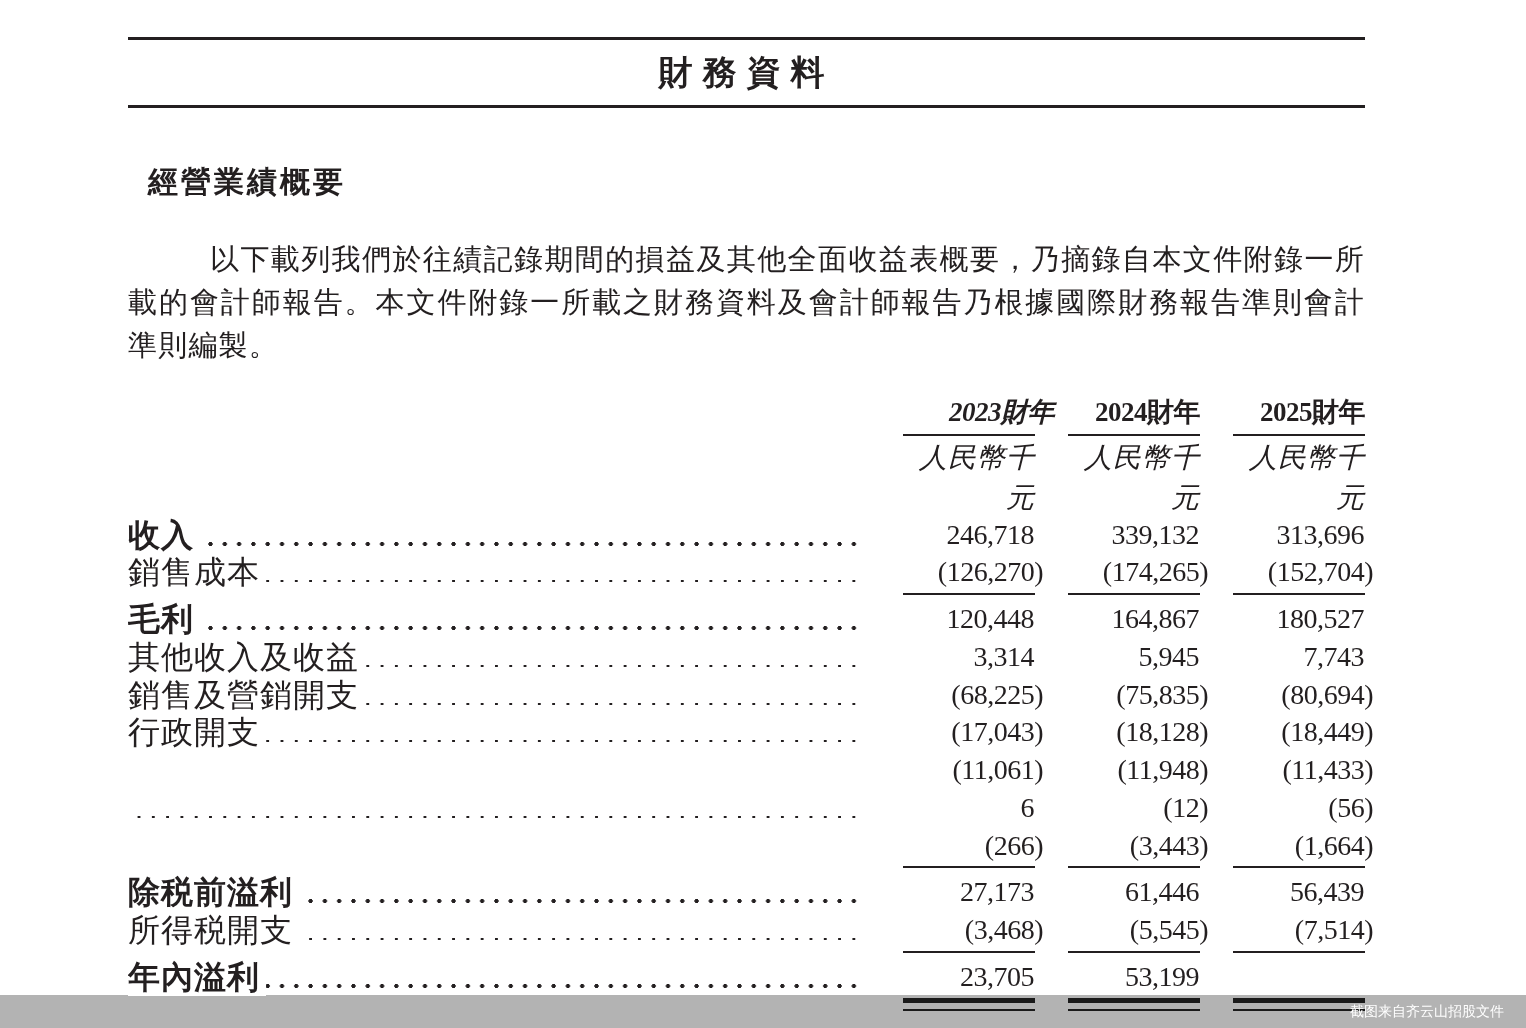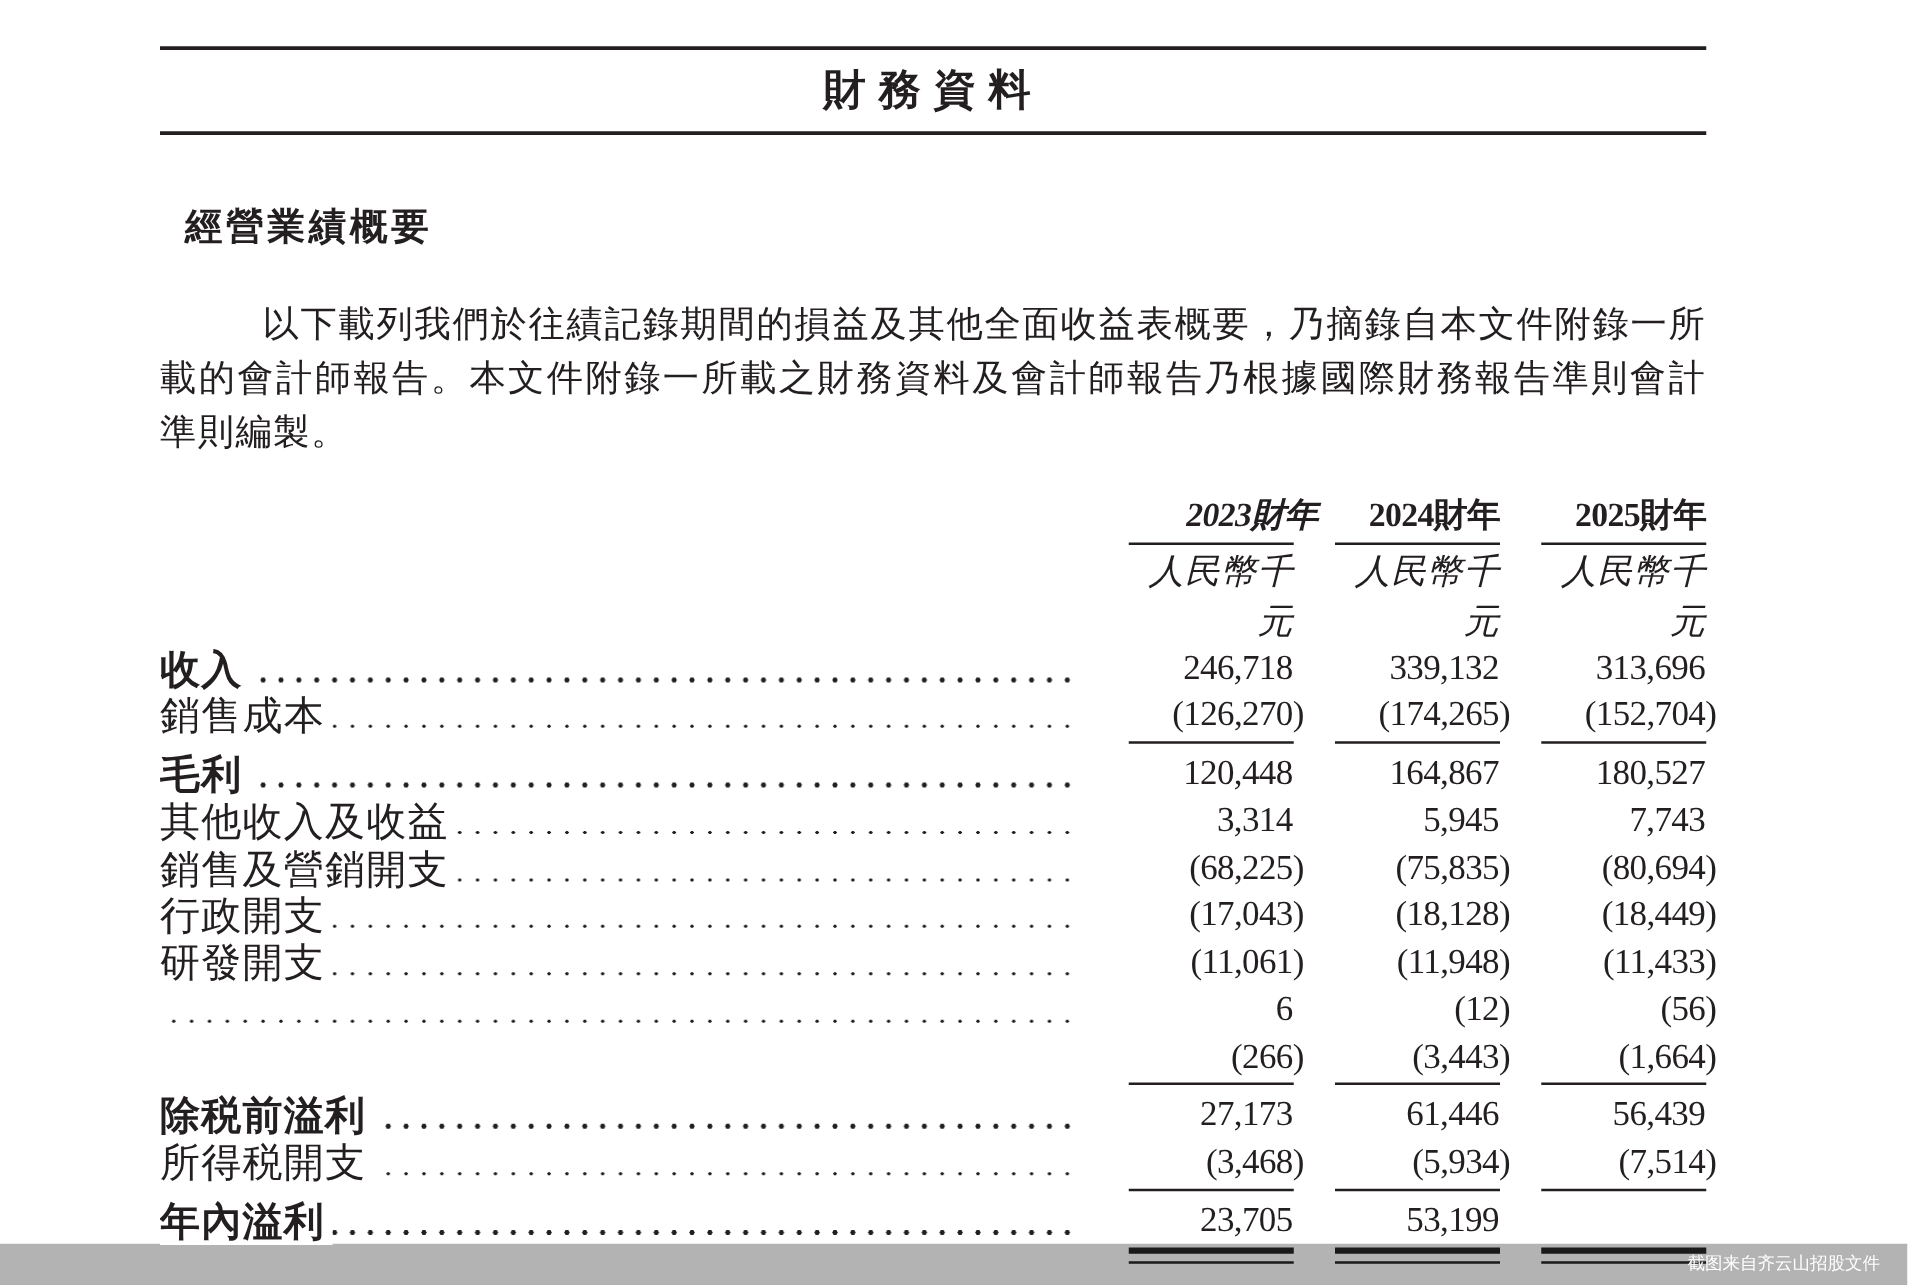--- a/index.html
+++ b/index.html
@@ -129,21 +129,20 @@
   <div class="val" style="left:940px;text-align:right;">(75,835)</div>
   <div class="val" style="left:1105px;">(80,694)</div>
 </div>
 <div class="row" style="top:713px;">
   <div class="label"><span class="txt">行政開支</span><span class="leader"></span></div>
   <div class="val" style="left:775px;">(17,043)</div>
   <div class="val" style="left:940px;">(18,128)</div>
   <div class="val" style="left:1105px;">(18,449)</div>
 </div>
 <div class="row" style="top:751px;">
-  <div class="label"><span class="txt">研發開支</span><span class="leader"></span></div>
   <div class="val" style="left:775px;">(11,061)</div>
   <div class="val" style="left:940px;">(11,948)</div>
   <div class="val" style="left:1105px;">(11,433)</div>
 </div>
 <div class="row" style="top:789px;">
   <div class="label"><span class="leader"></span></div>
   <div class="val pos" style="left:775px;">6</div>
   <div class="val" style="left:940px;">(12)</div>
   <div class="val" style="left:1105px;">(56)</div>
 </div>
@@ -158,21 +157,21 @@
 
 <div class="row" style="top:873px;">
   <div class="label bold"><span class="txt">除税前溢利</span><span class="leader"></span></div>
   <div class="val pos" style="left:775px;">27,173</div>
   <div class="val pos" style="left:940px;">61,446</div>
   <div class="val pos" style="left:1105px;">56,439</div>
 </div>
 <div class="row" style="top:911px;">
   <div class="label"><span class="txt">所得税開支</span><span class="leader"></span></div>
   <div class="val" style="left:775px;">(3,468)</div>
-  <div class="val" style="left:940px;">(5,934)</div>
+  <div class="val" style="left:940px;">(5,545)</div>
   <div class="val" style="left:1105px;">(7,514)</div>
 </div>
 <div class="uline" style="left:903px; top:951px;"></div>
 <div class="uline" style="left:1068px; top:951px;"></div>
 <div class="uline" style="left:1233px; top:951px;"></div>
 
 <div class="row" style="top:958px;">
   <div class="label bold"><span class="txt">年內溢利</span><span class="leader"></span></div>
   <div class="val pos" style="left:775px;">23,705</div>
   <div class="val pos" style="left:940px;">53,199</div>

